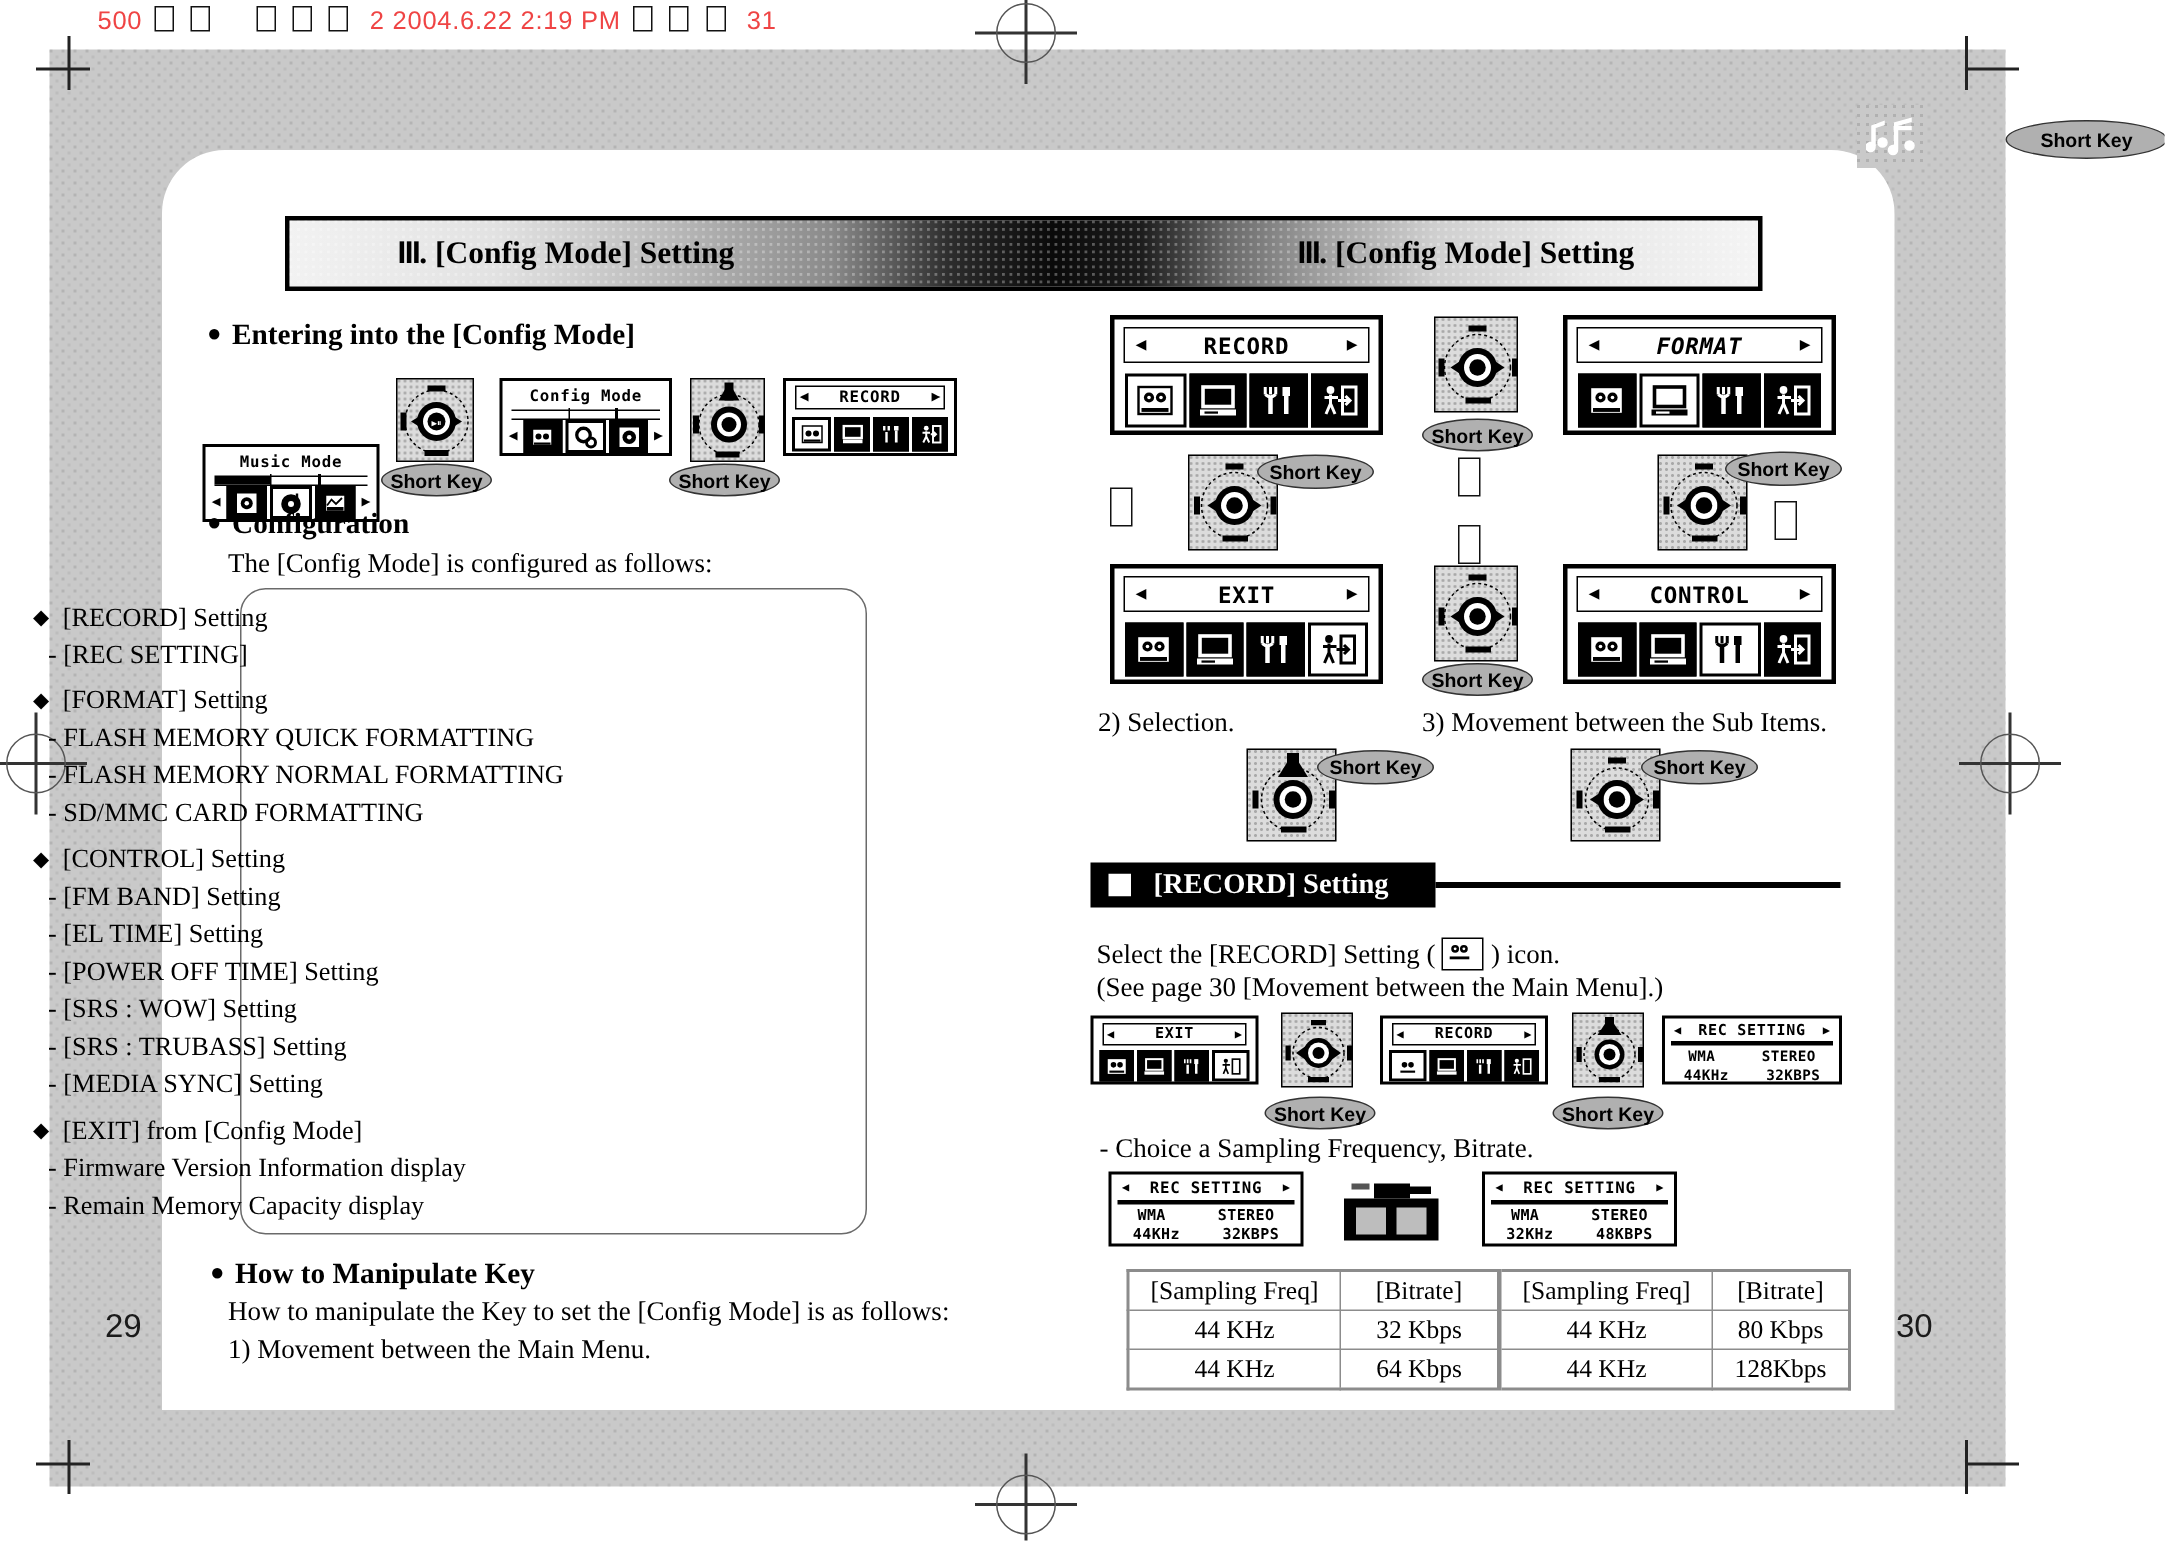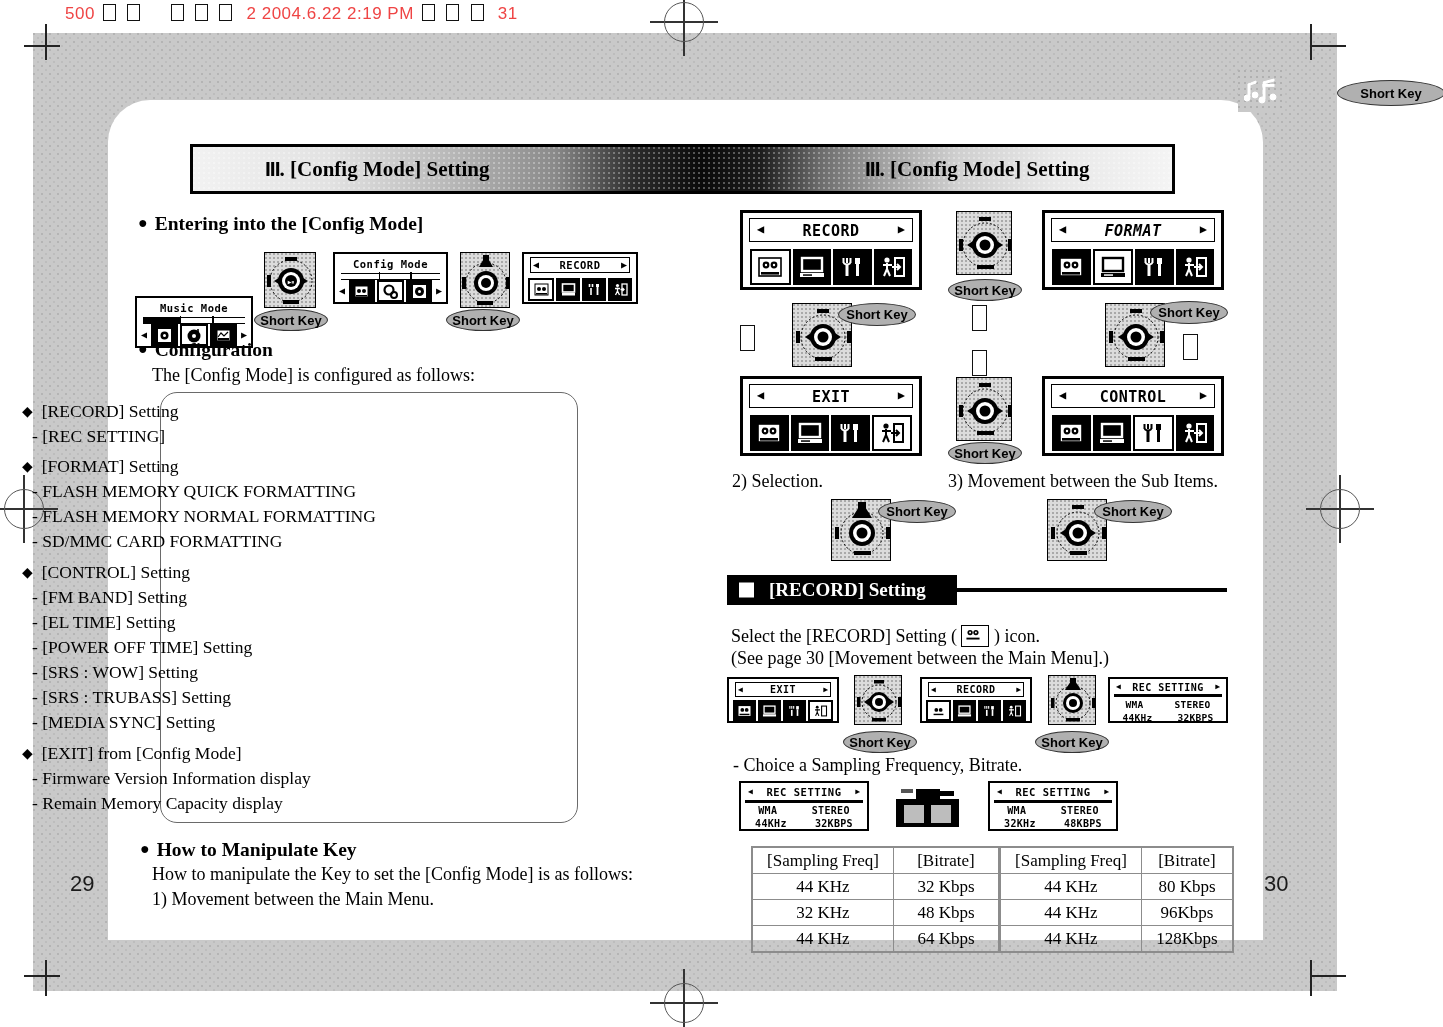--- a/index.html
+++ b/index.html
@@ -879,26 +879,20 @@
     <th class="g3">[Sampling Freq]</th>
     <th class="g4">[Bitrate]</th>
   </tr>
   <tr>
     <td class="g1">44 KHz</td>
     <td class="g2">32 Kbps</td>
     <td class="g3">44 KHz</td>
     <td class="g4">80 Kbps</td>
   </tr>
   <tr>
-    <td class="g1">32 KHz</td>
-    <td class="g2">48 Kbps</td>
-    <td class="g3">44 KHz</td>
-    <td class="g4">96Kbps</td>
-  </tr>
-  <tr>
     <td class="g1">44 KHz</td>
     <td class="g2">64 Kbps</td>
     <td class="g3">44 KHz</td>
     <td class="g4">128Kbps</td>
   </tr>
 </tbody>
   </table>
 
 <div class="pgno" style="left:1264px;top:871px;">30</div>
 

